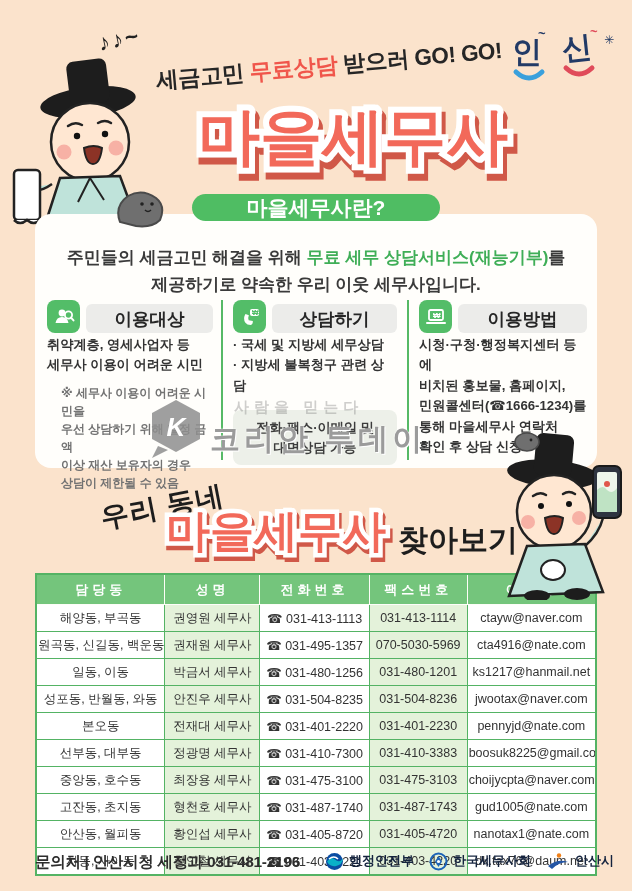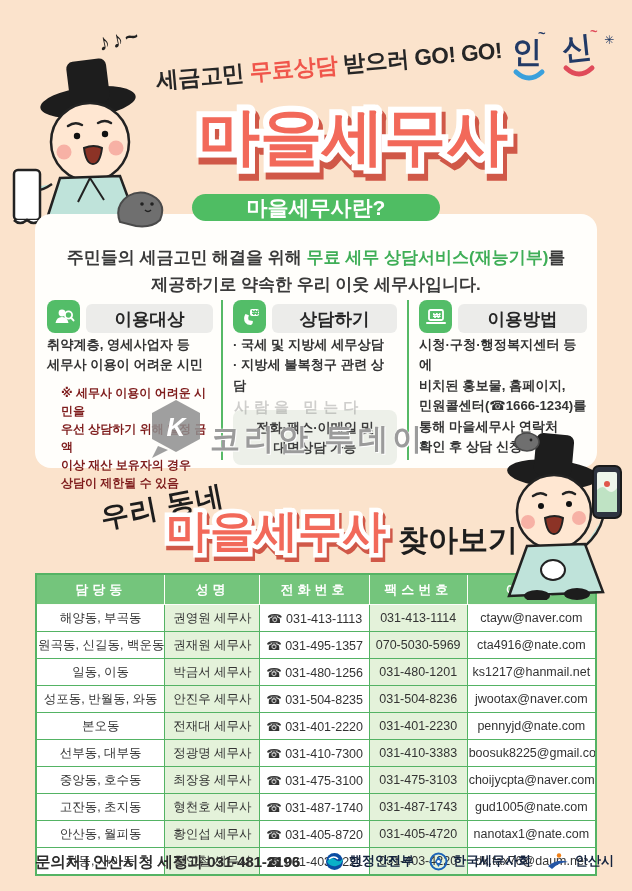--- a/index.html
+++ b/index.html
@@ -23,21 +23,21 @@
   .card{position:absolute;left:35px;top:214px;width:562px;height:254px;background:#fffefb;border-radius:16px;z-index:2;}
   .intro{position:absolute;left:0;top:30px;width:100%;text-align:center;font-size:17px;font-weight:700;color:#3a3a3a;line-height:1.6;}
   .intro .green{color:#3fae57;font-weight:800;}
   .divider{position:absolute;top:86px;width:2px;height:160px;background:#56b966;}
   .col{position:absolute;top:86px;}
   .col-head{display:flex;align-items:flex-end;gap:6px;}
   .icon-sq{width:33px;height:33px;background:#53bd68;border-radius:8px;display:flex;align-items:center;justify-content:center;flex:0 0 auto;}
   .head-pill{flex:1;height:29px;background:#ececе9;background:#ececea;border-radius:6px;display:flex;align-items:center;justify-content:center;
     font-size:17.5px;font-weight:800;color:#262626;}
   .col-body{margin-top:2px;font-size:13.2px;line-height:1.55;color:#333;font-weight:600;}
-  .note{margin-top:8px;font-size:12px;line-height:1.5;color:#7f1d1d;font-weight:600;padding-left:14px;text-indent:-14px;}
+  .note{margin-top:8px;font-size:12px;line-height:1.5;color:#737373;font-weight:600;padding-left:14px;text-indent:-14px;}
   .note div{text-indent:0;padding-left:0;}
   .contact-box{margin-top:14px;background:#edf0e9;border-radius:8px;padding:8px 4px;text-align:center;
     font-size:13.2px;font-weight:700;color:#3c3c3c;line-height:1.45;}
   
   .watermark{position:absolute;left:148px;top:398px;width:360px;z-index:5;display:flex;align-items:flex-end;gap:6px;pointer-events:none;}
   .wm-text{display:flex;flex-direction:column;}
   .wm-tagline{font-size:15px;font-weight:700;color:rgba(130,130,130,0.38);letter-spacing:5px;margin-bottom:2px;margin-left:24px;}
   .wm-name{font-size:30px;font-weight:800;color:#9b9b9b;letter-spacing:4px;text-shadow:0 0 2px #fff,1px 1px 0 #fff;}
   
   .finder-pre{position:absolute;left:100px;top:488px;font-size:28px;font-weight:900;color:#1d1d1d;transform:rotate(-11deg);letter-spacing:1px;}

